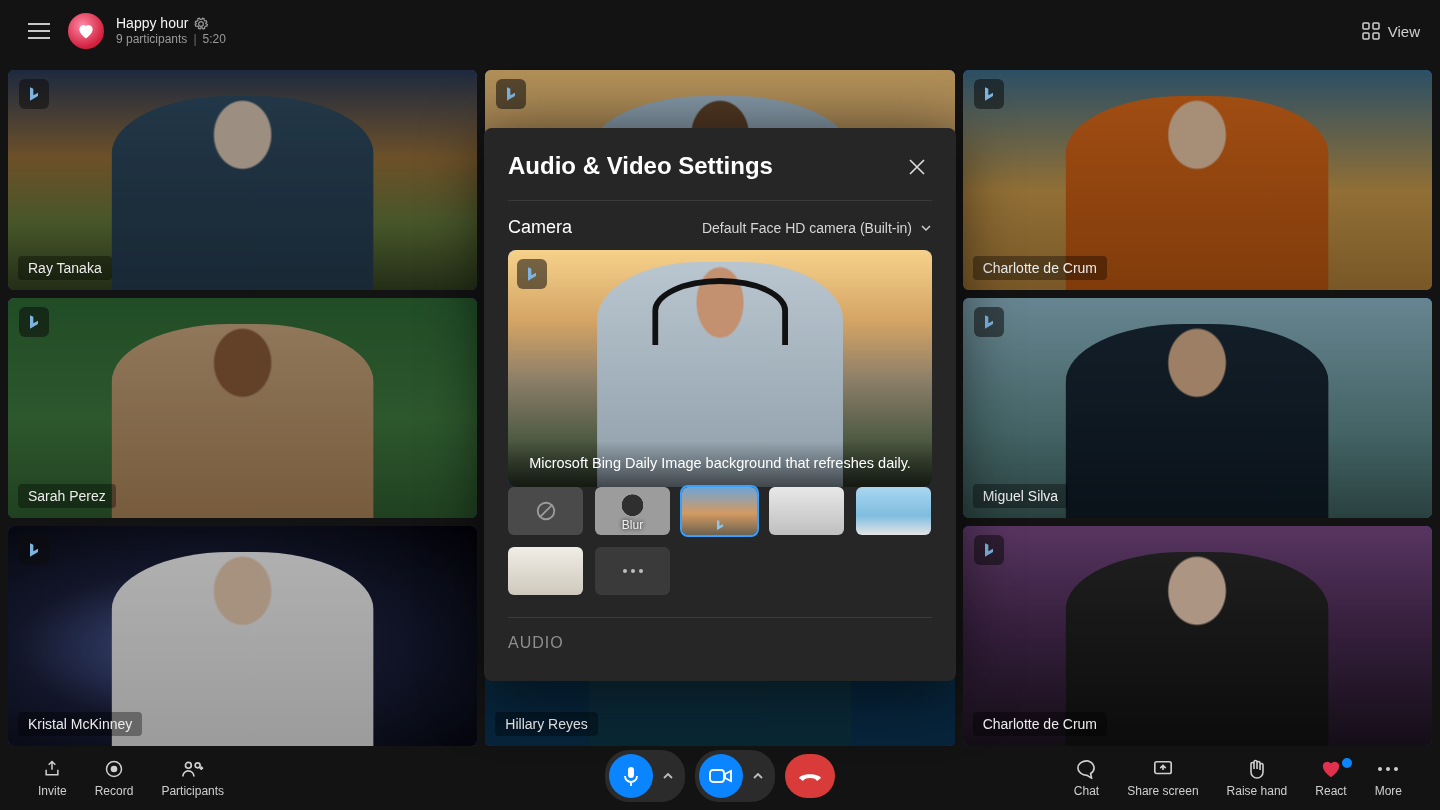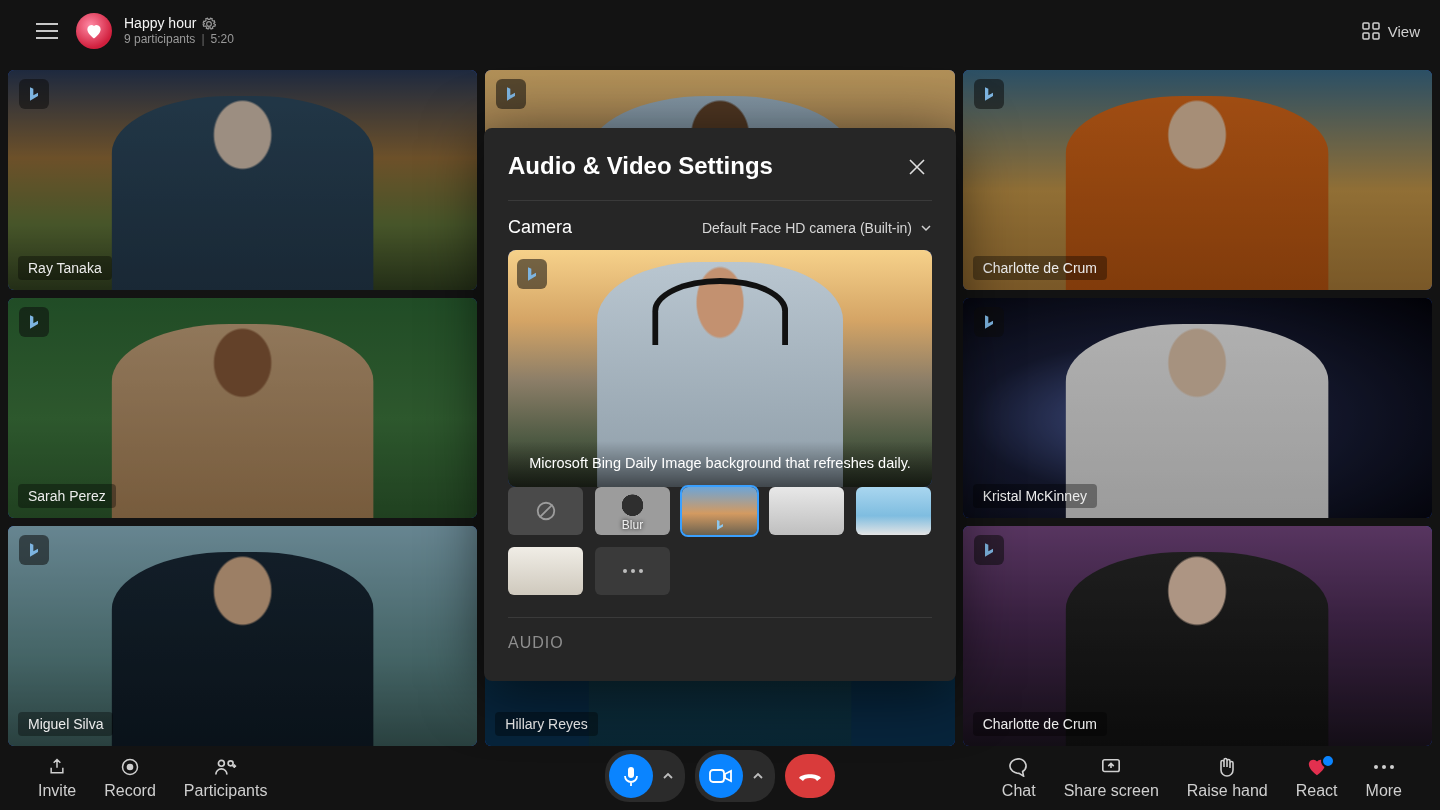--- a/index.html
+++ b/index.html
@@ -1,18 +1,18 @@
 <!DOCTYPE html>
 <html><head>
 <meta charset="utf-8">
 <style>
   * { box-sizing: border-box; margin: 0; padding: 0; }
   html, body { width: 1440px; height: 810px; overflow: hidden; font-family: "Segoe UI", Arial, sans-serif; background:#131313; color:#e8e8e8; }
   
-  .topbar { position:absolute; top:0; left:12px; right:0; height:62px; display:flex; align-items:center; padding:1px 16px; }
+  .topbar { position:absolute; top:0; left:4px; right:0; height:62px; display:flex; align-items:center; padding:1px 16px; }
   .hamburger { width:38px; height:38px; display:flex; align-items:center; justify-content:center; cursor:pointer; }
   .avatar-badge { width:36px; height:36px; border-radius:50%; background:radial-gradient(circle at 40% 35%, #ff8aa5, #d11f3d 70%); display:flex; align-items:center; justify-content:center; margin-left:10px; position:relative; }
   .avatar-badge svg { width:20px; height:20px; }
   .meeting-meta { margin-left:12px; line-height:1.2; }
   .meeting-title-row { display:flex; align-items:center; gap:6px; font-size:14px; color:#f5f5f5; }
   .meeting-sub { font-size:12px; color:#9a9a9a; display:flex; gap:6px; }
   .meeting-sub .sep { color:#6a6a6a; }
   .spacer { flex:1; }
   .view-btn { display:flex; align-items:center; gap:8px; font-size:15px; color:#d0d0d0; cursor:pointer; padding:6px 4px; }
 
@@ -41,21 +41,21 @@
   .p2 { background:radial-gradient(ellipse at 50% 20%, #e6c5a6 0 15%, transparent 16%), linear-gradient(#de6b1a, #b35310); }
   .p3 { background:radial-gradient(ellipse at 50% 20%, #8a5b3a 0 15%, transparent 16%), linear-gradient(#c9a67e, #a57f54); }
   .p4 { background:radial-gradient(ellipse at 50% 20%, #d9b08c 0 15%, transparent 16%), linear-gradient(#1a2a38, #0e1a24); }
   .p5 { background:radial-gradient(ellipse at 50% 20%, #e7cbb1 0 15%, transparent 16%), linear-gradient(#f4f4f4, #d8d8d8); }
   .p6 { background:radial-gradient(ellipse at 50% 20%, #8e5e3e 0 15%, transparent 16%), linear-gradient(#1a4d63, #0d3548); }
   .p7 { background:radial-gradient(ellipse at 50% 20%, #f0cfb6 0 15%, transparent 16%), linear-gradient(#2a2a2a, #111); }
   .p8 { background:radial-gradient(ellipse at 50% 20%, #6b4a2f 0 15%, transparent 16%), linear-gradient(#b3cde0, #8ba9bd); }
 
   
   .bottombar { position:absolute; left:0; right:0; bottom:0; height:64px; display:flex; align-items:center; padding:0 24px; }
-  .btn-col { display:flex; flex-direction:column; align-items:center; gap:4px; color:#cfcfcf; font-size:16px; padding:0 14px; cursor:pointer; }
+  .btn-col { display:flex; flex-direction:column; gap:4px; color:#cfcfcf; font-size:12px; padding:0 14px; cursor:pointer; }
   .btn-col .ic { height:22px; display:flex; align-items:center; justify-content:center; }
   .btn-col .heart-notif { position:relative; }
   .btn-col .heart-notif .dot { position:absolute; top:-2px; right:-7px; width:14px; height:14px; border-radius:50%; background:#0a84ff; border:2px solid #131313; }
 
   .center-controls { position:absolute; left:50%; bottom:8px; transform:translateX(-50%); display:flex; align-items:center; gap:10px; }
   .pill { display:flex; align-items:center; background:#2b2b2b; border-radius:24px; padding:4px; gap:2px; }
   .round { width:44px; height:44px; border-radius:50%; display:flex; align-items:center; justify-content:center; }
   .round.blue { background:#0a84ff; }
   .round.red  { background:#d93b3b; width:50px; border-radius:22px; }
   .chev { width:26px; height:44px; display:flex; align-items:center; justify-content:center; color:#bdbdbd; cursor:pointer; }
@@ -177,41 +177,41 @@
       </div>
     <div class="name-tag">Sarah Perez</div>
   </div>
 
   <div class="tile">
     <div class="bg acropolis"></div>
       <div class="dim"></div>
   </div>
 
   <div class="tile">
+    <div class="bg mangrove"></div>
+      <div class="person p4"></div>
+      <div class="dim"></div>
+    <div class="bing-badge">
+        <svg viewBox="0 0 24 24">
+          <path d="M6 2l5 2v10l7-4 0 5-12 7V2z" fill="#7db4e0"></path>
+        </svg>
+      </div>
+    <div class="name-tag">Miguel Silva</div>
+  </div>
+
+  <div class="tile">
     <div class="bg galaxy"></div>
       <div class="person p5"></div>
       <div class="dim"></div>
     <div class="bing-badge">
         <svg viewBox="0 0 24 24">
           <path d="M6 2l5 2v10l7-4 0 5-12 7V2z" fill="#7db4e0"></path>
         </svg>
       </div>
     <div class="name-tag">Kristal McKinney</div>
-  </div>
-
-  <div class="tile">
-    <div class="bg mangrove"></div>
-      <div class="person p4"></div>
-      <div class="dim"></div>
-    <div class="bing-badge">
-        <svg viewBox="0 0 24 24">
-          <path d="M6 2l5 2v10l7-4 0 5-12 7V2z" fill="#7db4e0"></path>
-        </svg>
-      </div>
-    <div class="name-tag">Miguel Silva</div>
   </div>
 
   <div class="tile">
     <div class="bg underwater"></div>
       <div class="person p6"></div>
       <div class="dim"></div>
     <div class="bing-badge">
         <svg viewBox="0 0 24 24">
           <path d="M6 2l5 2v10l7-4 0 5-12 7V2z" fill="#7db4e0"></path>
         </svg>

